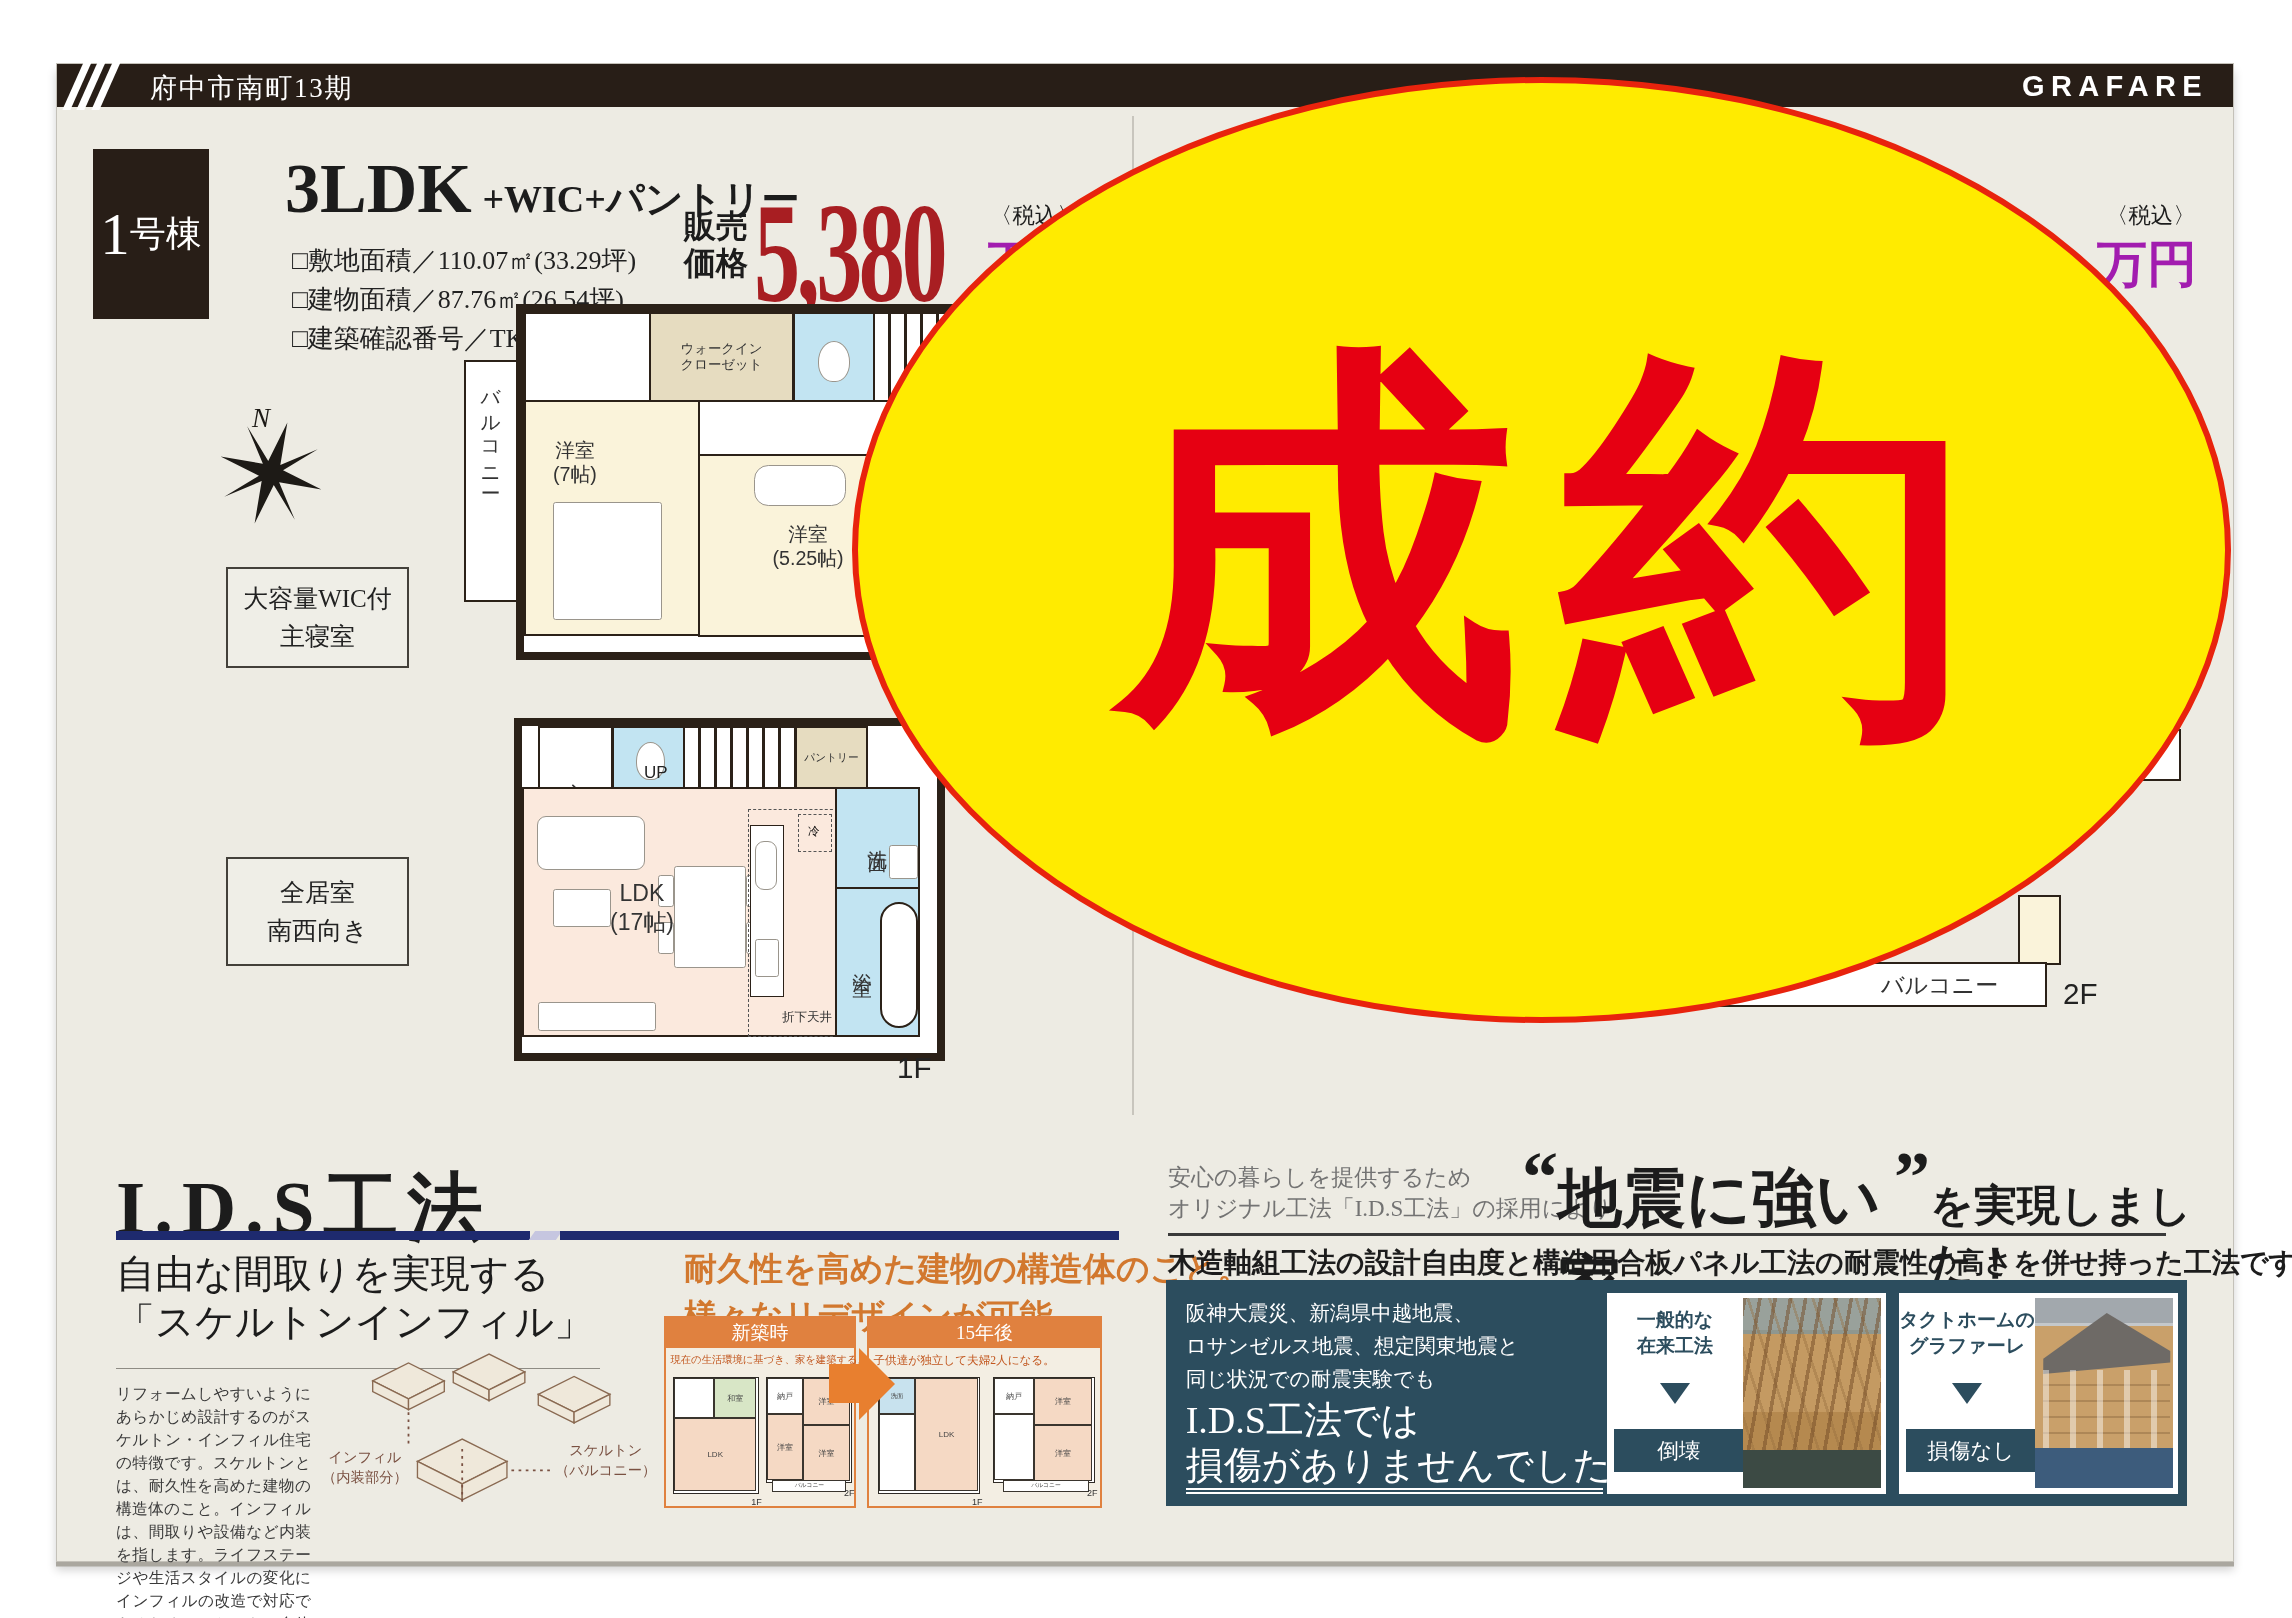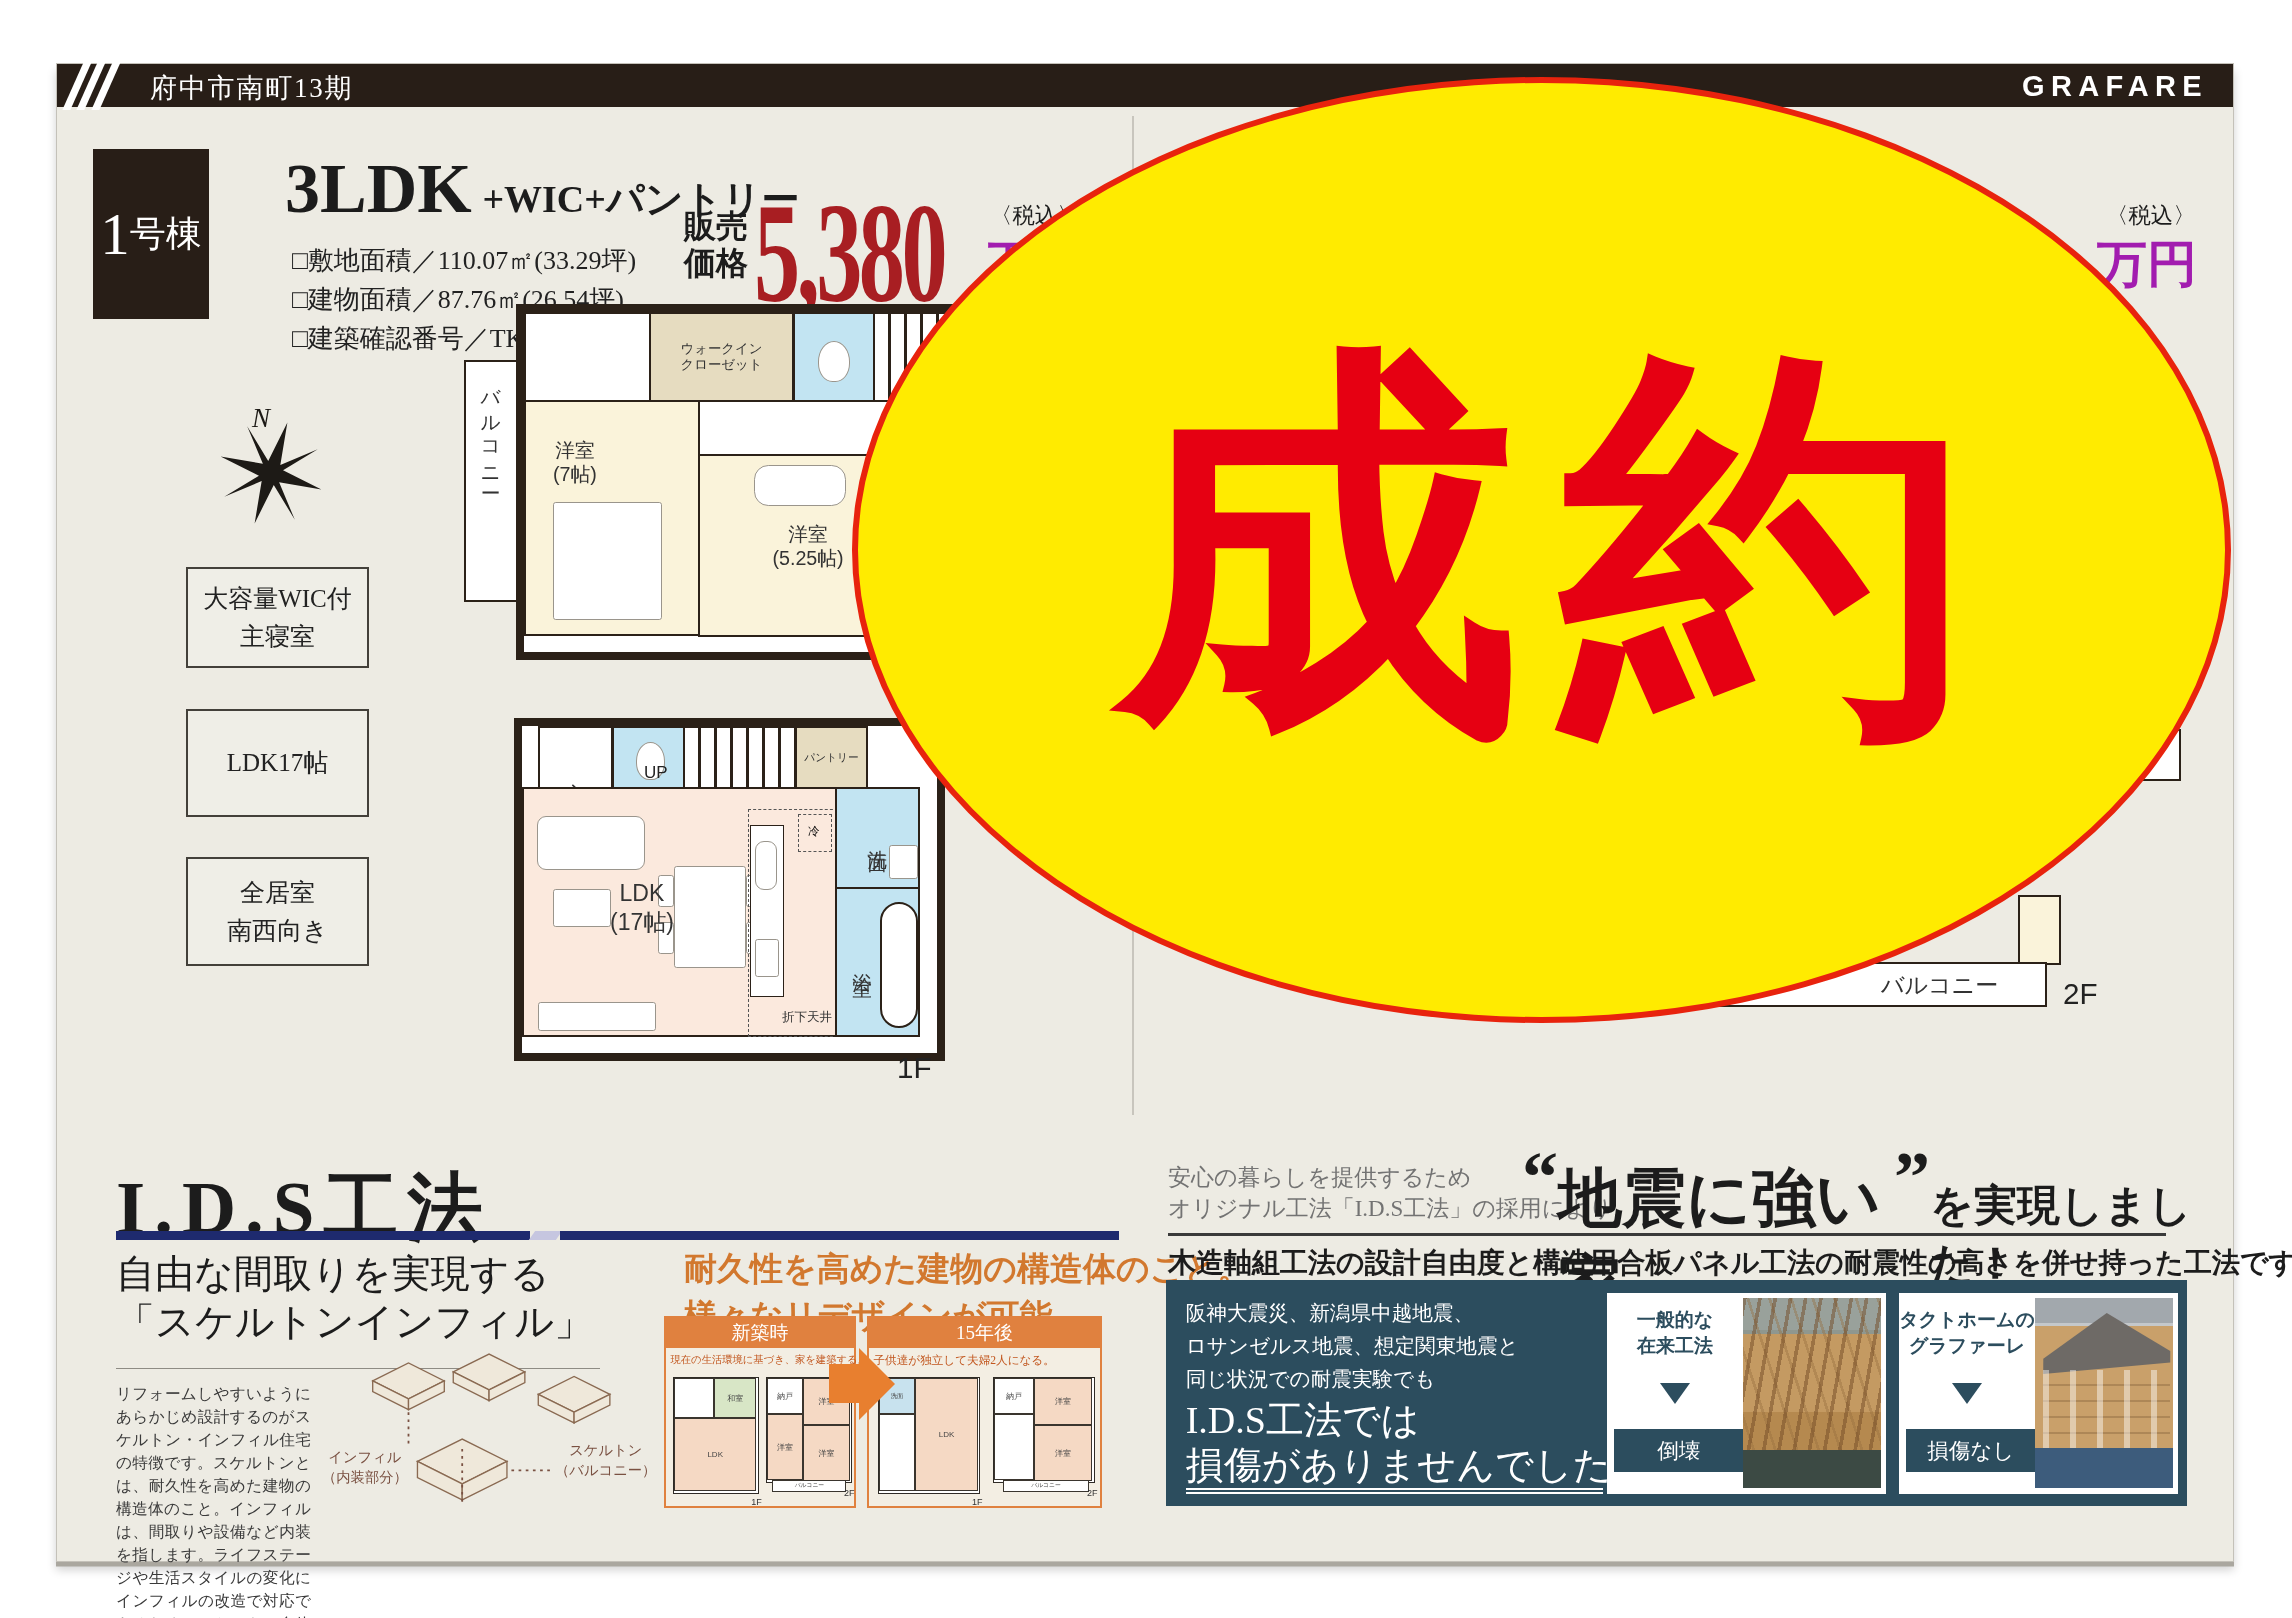--- a/index.html
+++ b/index.html
@@ -17,21 +17,21 @@
   .badge{background:#281e17;color:#fff;display:flex;align-items:center;justify-content:center;}
   .badge .b1{font-size:59px;}
   .badge .b2{font-size:36px;}
   .plan-title{font-size:70px;font-weight:bold;color:#1c1c1c;line-height:1;}
   .plan-suffix{font-size:38px;font-weight:bold;color:#1c1c1c;}
   .spec{font-size:26px;color:#222;line-height:39px;white-space:nowrap;}
   .price-label{font-size:32px;font-weight:bold;line-height:37px;color:#1c1c1c;}
   .price-num{font-size:142px;line-height:1;color:#a81e22;font-weight:bold;letter-spacing:-5.4px;transform:scaleX(.65);transform-origin:left top;white-space:nowrap;}
   .price-tax{font-size:22.4px;color:#1c1c1c;}
   .price-unit{font-size:50px;font-weight:bold;color:#a21caf;}
-  .feature{border:2.7px solid #43403a;display:flex;flex-direction:column;align-items:center;justify-content:center;font-size:25px;line-height:38px;color:#222;text-align:center;background:rgba(255,255,255,.15);}
+  .feature{border:2.7px solid #43403a;display:flex;flex-direction:column;align-items:center;justify-content:center;font-size:25px;line-height:38px;color:#222;text-align:center;background:rgba(255,255,255,.15);margin-left:40px;}
   
   .wallbox{border:8px solid #2b2118;background:#fff;}
   .room{position:absolute;border:2.7px solid #2b2118;display:flex;align-items:center;justify-content:center;text-align:center;box-sizing:border-box;}
   .cream{background:#faf3da;} .pink{background:#fbe9dd;} .blue{background:#c2e4f2;}
   .beige{background:#e6dcc0;} .white{background:#fff;}
   .rlab{font-size:19.7px;color:#333;line-height:24px;}
   .rlab-s{font-size:13.4px;color:#333;line-height:16px;}
   .vert{writing-mode:vertical-rl;letter-spacing:4.5px;}
   .stairsH{background:#fff;background-image:repeating-linear-gradient(90deg,transparent 0 13.4px,#2b2118 13.4px 16px);}
   .floor-tag{font-size:29.6px;color:#222;}
@@ -129,23 +129,20 @@
   <svg class="ab" style="left:161px;top:356px" width="106" height="106" viewBox="0 0 100 100">
     <g fill="#1d1a16" transform="rotate(18 50 50)">
       <polygon points="50,0 56,40 85,15 60,44 100,50 60,56 85,85 56,60 50,100 44,60 15,85 40,56 0,50 40,44 15,15 44,40"></polygon>
     </g>
   </svg>
 
   <div class="ab feature serif" style="left:129px;top:503px;width:179px;height:97px">
     <div>大容量WIC付</div>
     <div>主寝室</div>
   </div>
-  <div class="ab feature serif" style="left:129px;top:645px;width:179px;height:104px">
-    <div>LDK17帖</div>
-  </div>
   <div class="ab feature serif" style="left:129px;top:793px;width:179px;height:105px">
     <div>全居室</div>
     <div>南西向き</div>
   </div>
 
   <div class="ab balcony" style="left:407px;top:296px;width:54px;height:242px">
     <div class="rlab vert" style="margin:12.5px auto 0">バルコニー</div>
   </div>
   <div class="ab wallbox" style="left:459px;top:240px;width:587px;height:340px">
     <div class="room white" style="left:0;top:0;width:127px;height:90px"></div>

